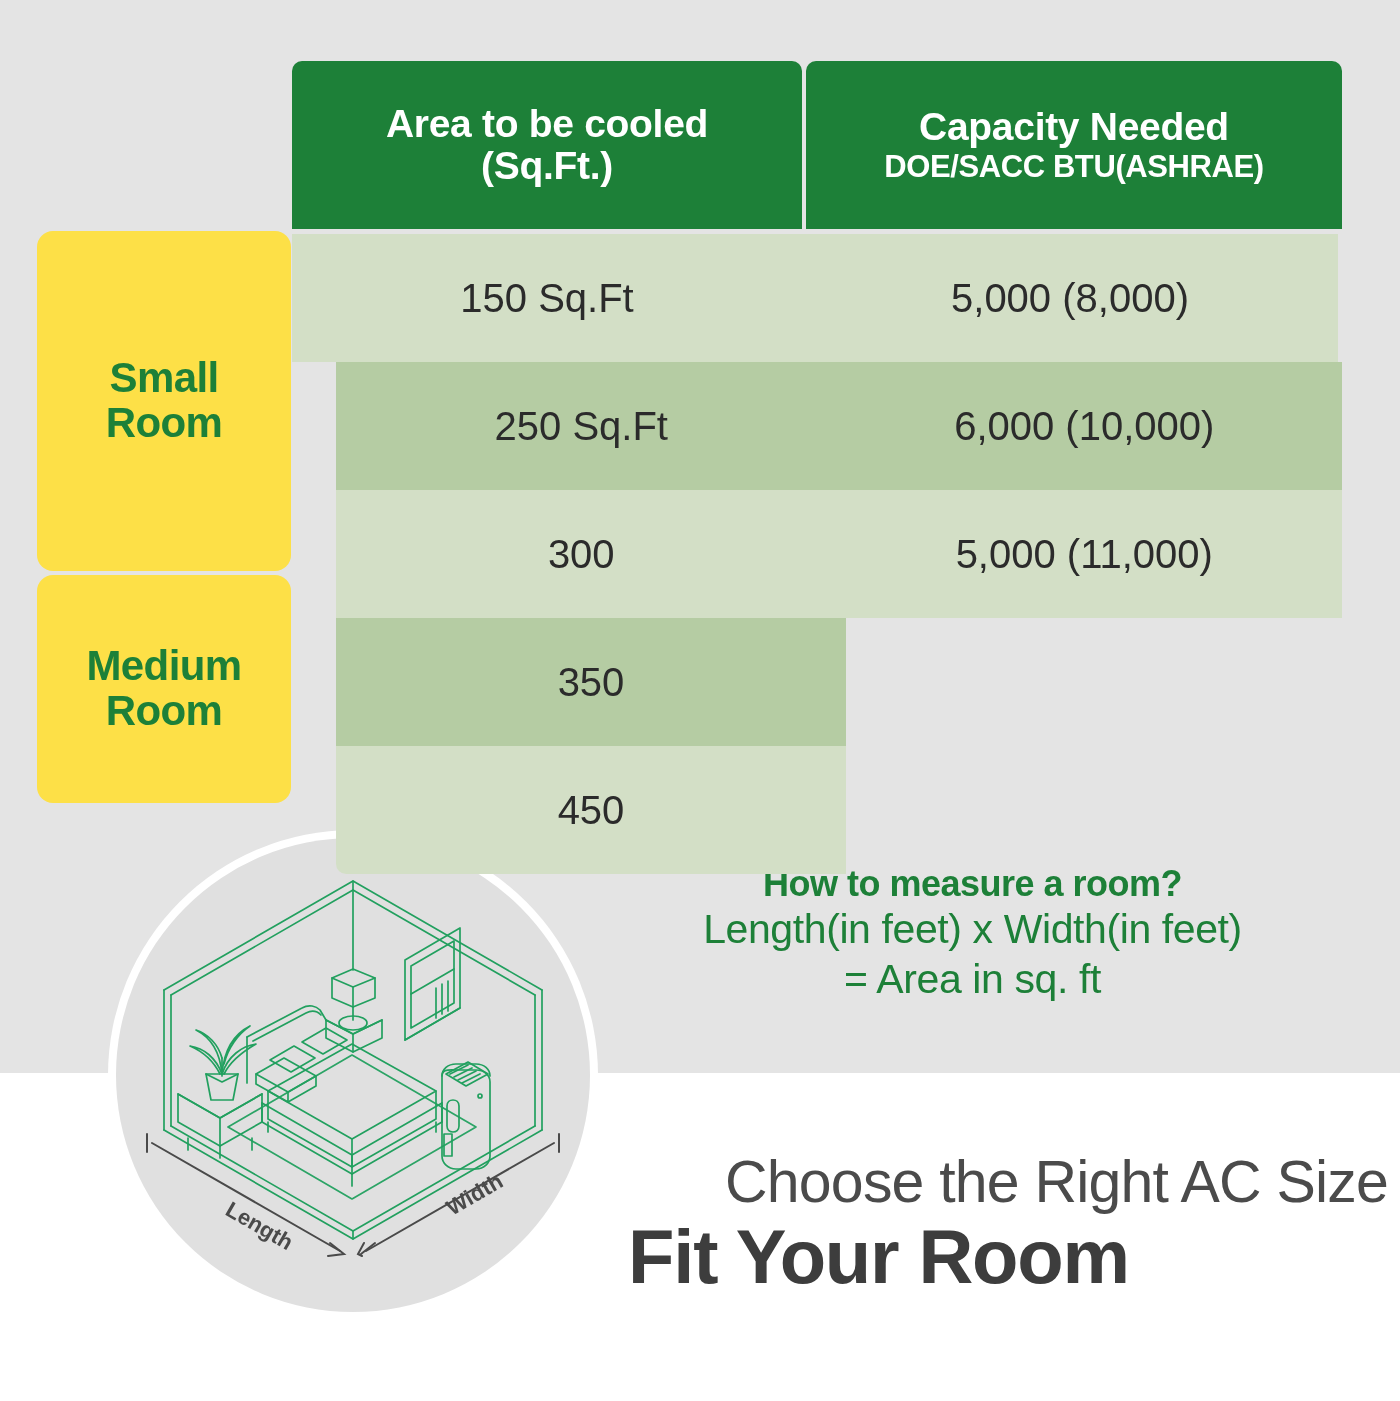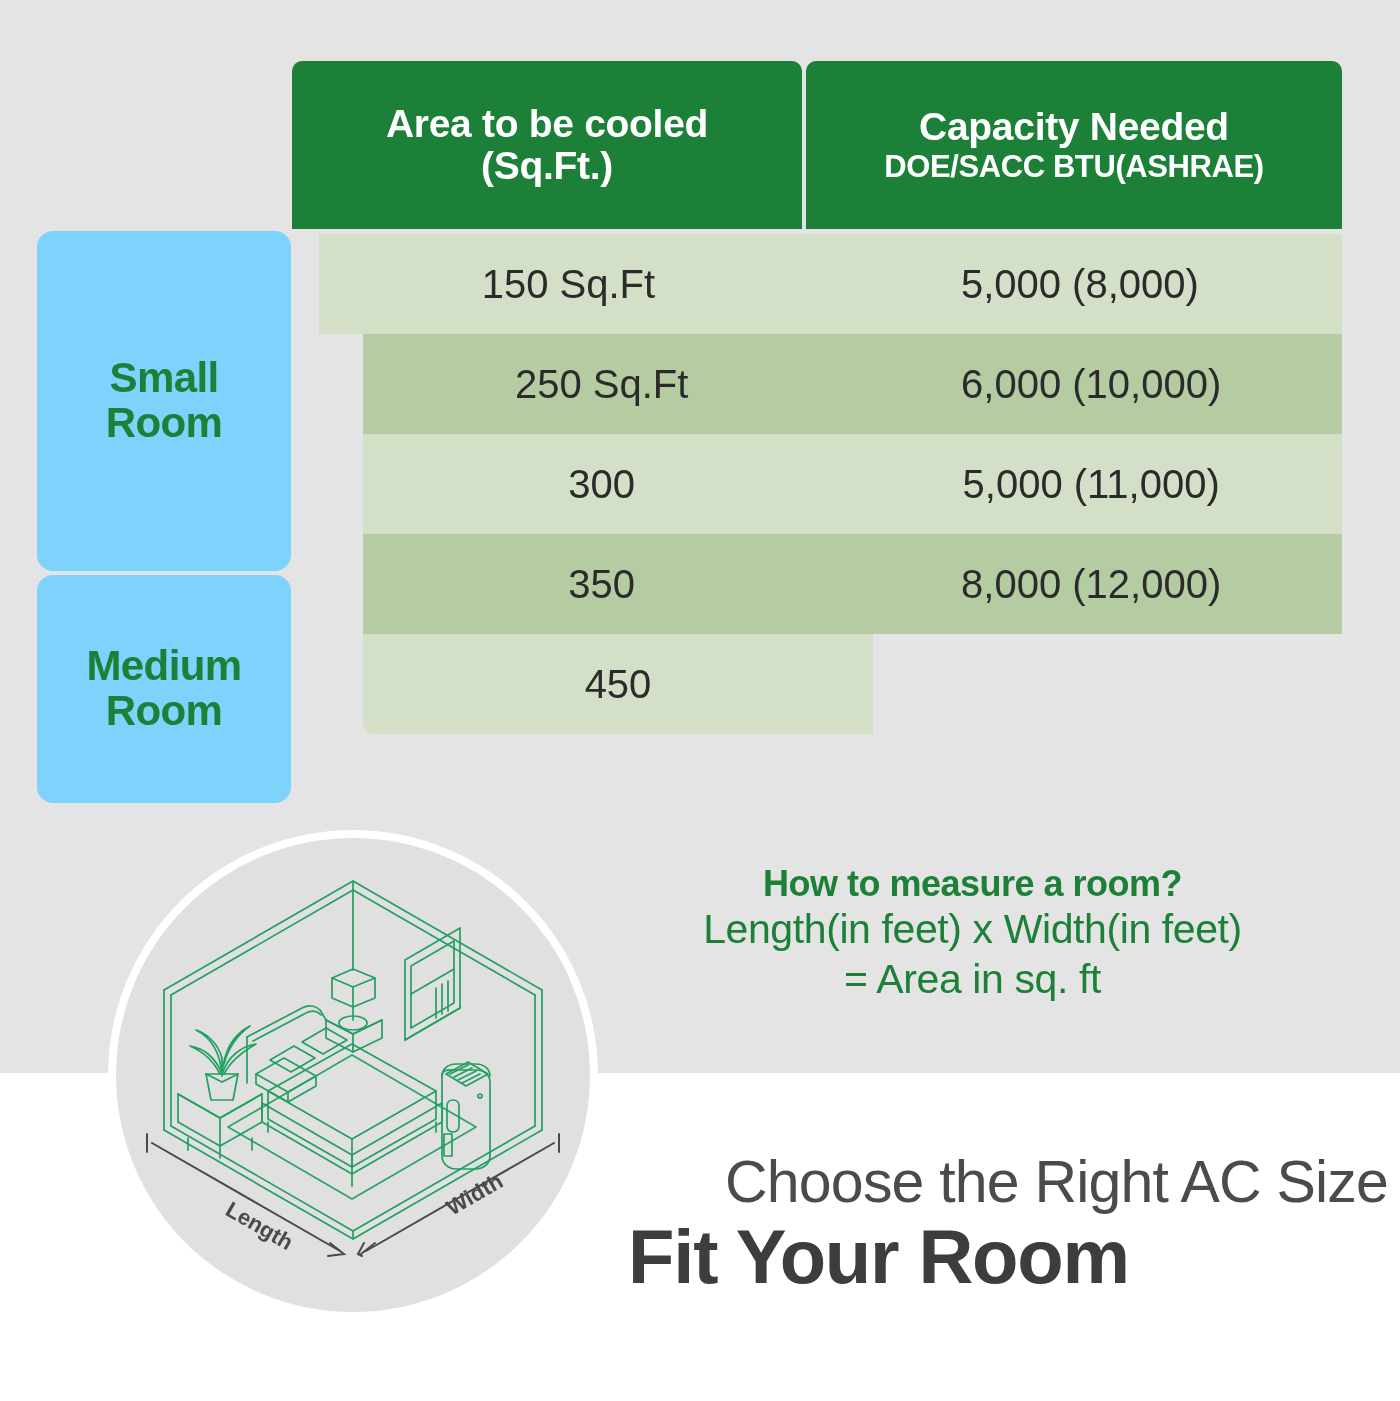--- a/index.html
+++ b/index.html
@@ -27,21 +27,21 @@
     left: 0; top: 1073px;
     width: 1400px; height: 328px;
     background: #ffffff;
   }
 
   
   .side-card {
     position: absolute;
     left: 37px;
     width: 254px;
-    background: #7dd3fc;
+    background: #fde047;
     border-radius: 16px;
     display: flex;
     align-items: center;
     justify-content: center;
     z-index: 3;
   }
   #card-small { top: 231px;  height: 340px; }
   #card-medium { top: 575px; height: 228px; }
   .side-card-label {
     color: #1d8038;
@@ -92,22 +92,21 @@
     font-weight: 700;
     line-height: 1.1;
     letter-spacing: -0.4px;
     margin-top: 2px;
   }
 
   .tbody { margin-top: 5px; }
   .trow {
     display: flex;
     gap: 0;
-    height: 100px;
-    margin-left: 27px;
+    height: 128px;
   }
   .trow + .trow { margin-top: 0; padding-left: 44px; }
   .td {
     display: flex;
     align-items: center;
     justify-content: center;
     font-size: 40px;
     color: #2b2b2b;
     height: 100%;
     box-sizing: border-box;
@@ -225,21 +224,20 @@
     <div class="trow shade-dark">
       <div class="td col-a">250 Sq.Ft</div>
       <div class="td col-b">6,000 (10,000)</div>
     </div>
     <div class="trow shade-light">
       <div class="td col-a">300</div>
       <div class="td col-b">5,000 (11,000)</div>
     </div>
     <div class="trow shade-dark">
       <div class="td col-a">350</div>
-      <div class="td col-b">8,000 (12,000)</div>
     </div>
     <div class="trow shade-light">
       <div class="td col-a">450</div>
     </div>
   </div>
 
 </div>
 
 <div class="circle-ring">
   <div class="circle-disc">

